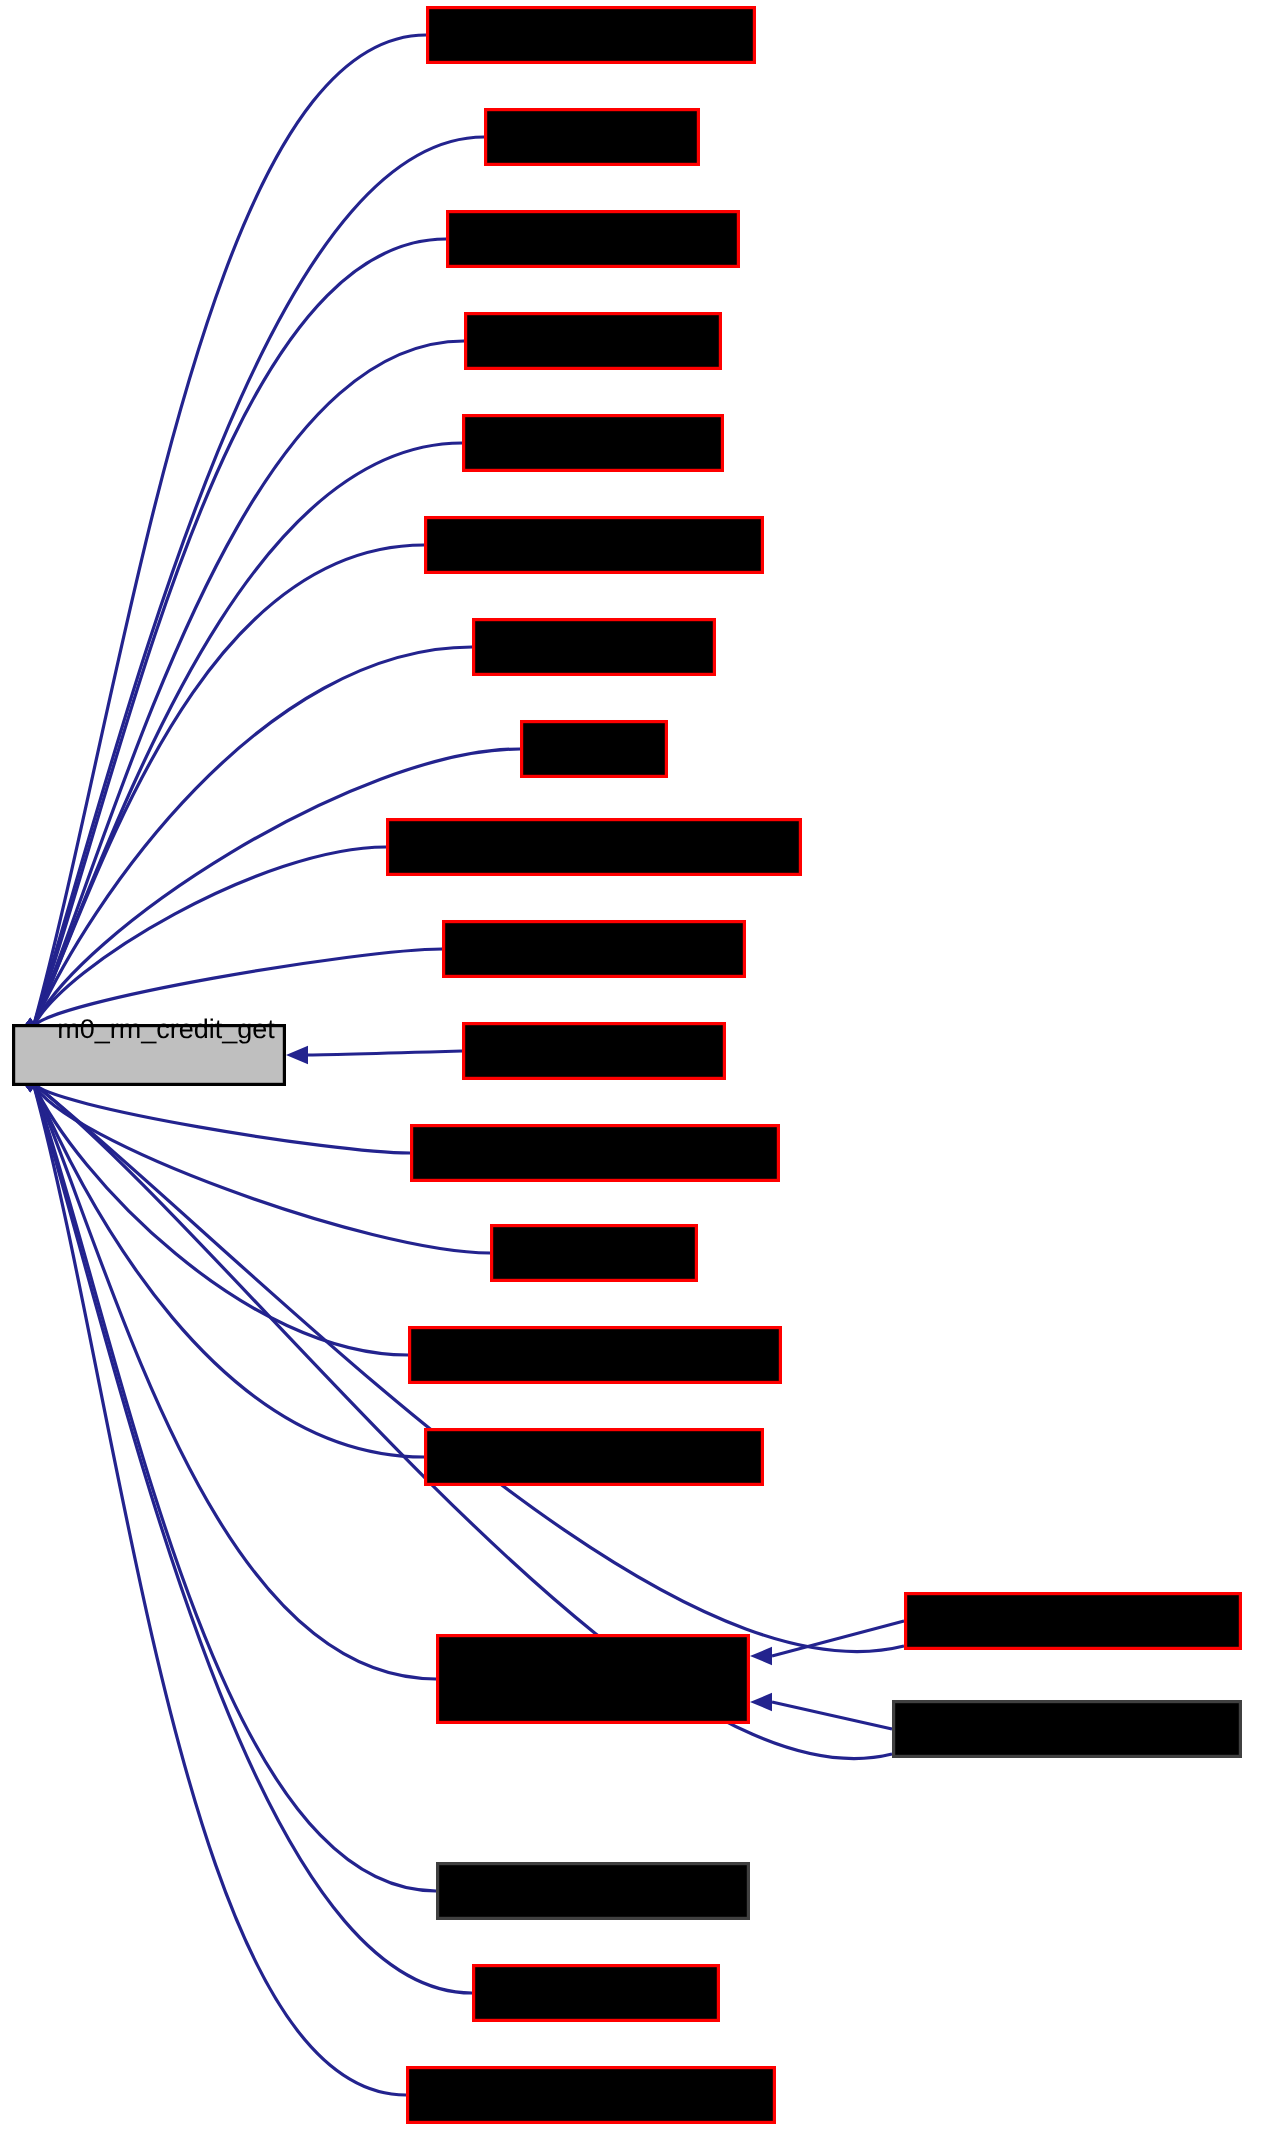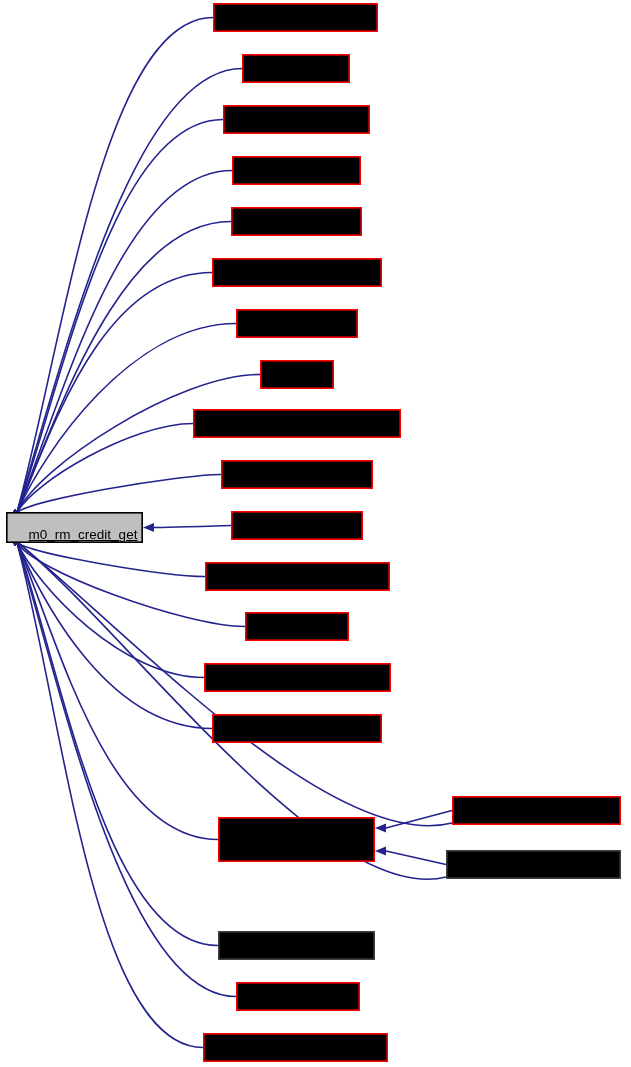--- a/index.html
+++ b/index.html
@@ -86,21 +86,21 @@
       <rect x="212.8" y="714.8" width="168.4" height="27.4" fill="undefined" stroke="#ff0000" class="nbox"></rect>
       <rect x="452.8" y="796.8" width="167.4" height="27.4" fill="undefined" stroke="#ff0000" class="nbox"></rect>
       <rect x="218.8" y="817.8" width="155.4" height="43.4" fill="undefined" stroke="#ff0000" class="nbox"></rect>
       <rect x="446.8" y="850.8" width="173.4" height="27.4" fill="undefined" stroke="#404040" class="nbox"></rect>
       <rect x="218.8" y="931.8" width="155.4" height="27.4" fill="undefined" stroke="#404040" class="nbox"></rect>
       <rect x="236.8" y="982.8" width="122.4" height="27.4" fill="undefined" stroke="#ff0000" class="nbox"></rect>
       <rect x="203.8" y="1033.8" width="183.4" height="27.4" fill="undefined" stroke="#ff0000" class="nbox"></rect>
     </g>
 </svg>
 <div id="label-layer">
-    <div class="node-label" style="left: 6px; top: 520px; width: 154px; height: 31px; text-decoration: underline;">m0_rm_credit_get</div>
+    <div class="node-label" style="left: 6px; top: 500px; width: 154px; height: 31px;">m0_rm_credit_get</div>
     <div class="node-label" style="left: 213px; top: 3px; width: 165px; height: 29px;">rconfc_read_lock_get</div>
     <div class="node-label" style="left: 242px; top: 54px; width: 108px; height: 29px;">m0_file_lock</div>
     <div class="node-label" style="left: 223px; top: 105px; width: 147px; height: 29px;">__sns_cm_file_lock</div>
     <div class="node-label" style="left: 232px; top: 156px; width: 129px; height: 29px;">m0_obj_lock_get</div>
     <div class="node-label" style="left: 231px; top: 207px; width: 131px; height: 29px;">request_fom_tick</div>
     <div class="node-label" style="left: 212px; top: 258px; width: 170px; height: 29px;">rwlock_acquire_nowait</div>
     <div class="node-label" style="left: 236px; top: 309px; width: 122px; height: 29px;">_write_lock_get</div>
     <div class="node-label" style="left: 260px; top: 360px; width: 74px; height: 29px;">ring_get</div>
     <div class="node-label" style="left: 193px; top: 409px; width: 208px; height: 29px;">credits_pinned_number_test</div>
     <div class="node-label" style="left: 221px; top: 460px; width: 152px; height: 29px;">cached_credits_test</div>

